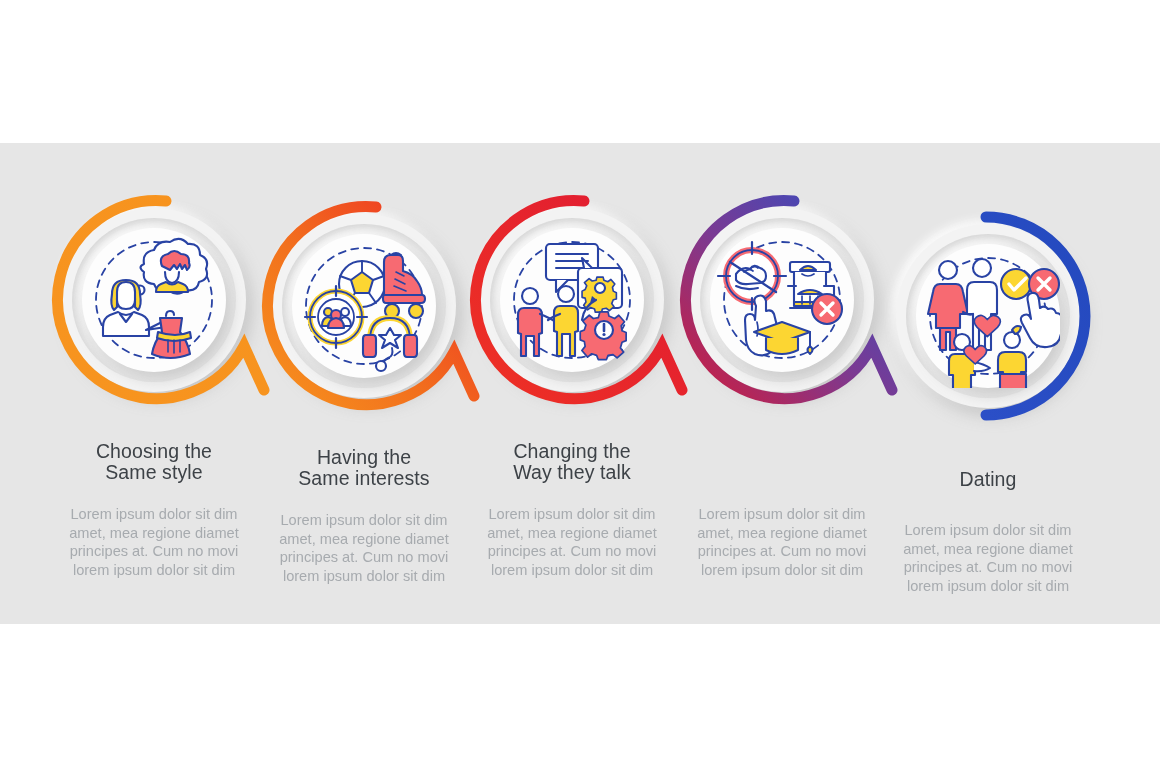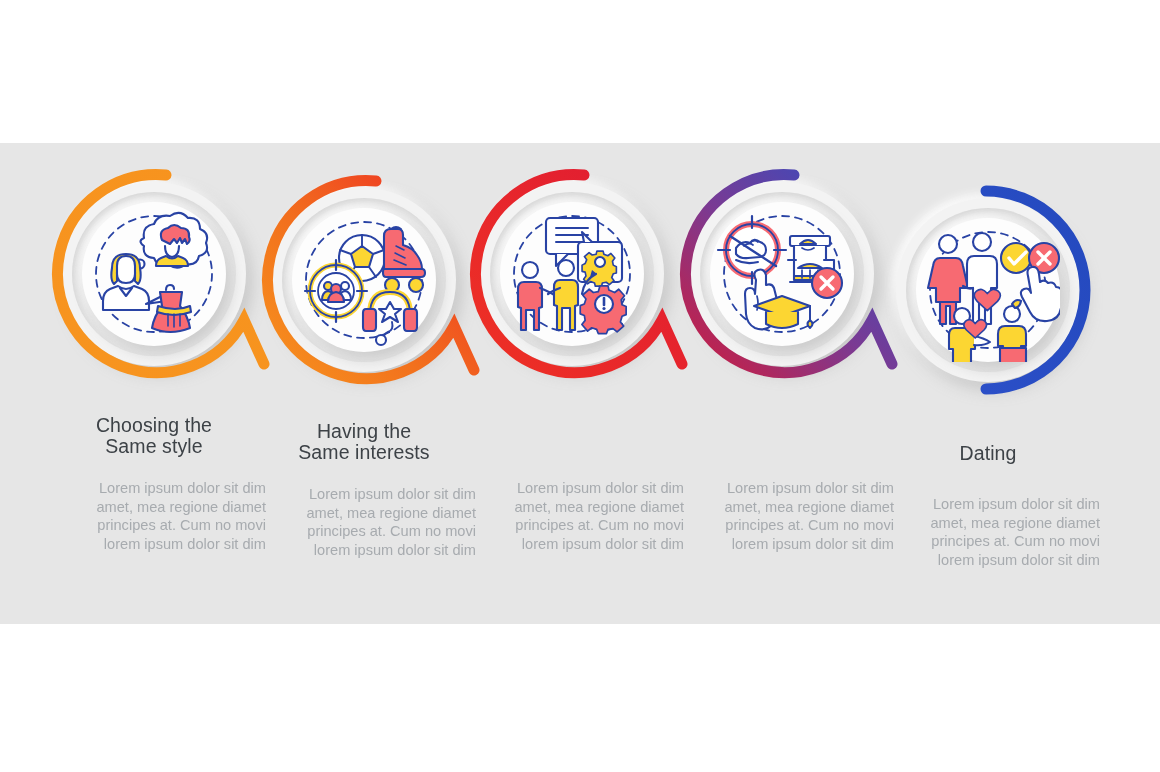--- a/index.html
+++ b/index.html
@@ -9,21 +9,21 @@
     font-family:"Liberation Sans","DejaVu Sans",sans-serif;
     overflow:hidden;
     position:relative;
   }
   #stage{position:absolute;inset:0;width:1160px;height:772px;}
   .band{
     position:absolute;left:0;top:143px;width:1160px;height:481px;
     background:#e6e6e6;
   }
   .steps{
-    position:absolute;left:0;top:127px;width:1160px;height:362px;
+    position:absolute;left:0;top:153px;width:1160px;height:362px;
   }
   .step{
     position:absolute;top:0;width:212px;height:481px;
   }
   .step-0{left:48px;}
   .step-1{left:258px;margin-top:6px;}
   .step-2{left:466px;}
   .step-3{left:676px;}
   .step-4{left:882px;margin-top:16px;}
 
@@ -68,21 +68,21 @@
     text-align:center;
     font-size:19.5px;
     line-height:21px;
     color:#3d4247;
     font-weight:400;
     letter-spacing:.1px;
     white-space:pre-line;
   }
   .desc{
     position:absolute;top:352px;left:-6px;width:224px;
-    text-align:right;
+    text-align:center;
     font-size:14.6px;
     line-height:18.6px;
     color:#a7abaf;
     font-weight:400;
     white-space:pre-line;
   }
   .step-4 .label{top:300px;}
 </style>
 </head>
 <body>
@@ -246,20 +246,22 @@
             <circle cx="30" cy="68" r="8" fill="#ffffff"></circle>
             <path d="M24 80 h12 q6 0 6 7 v18 l-3 1 v22 h-5 v-20 h-8 v20 h-5 v-22 l-3 -1 v-18 q0 -7 6 -7 z" fill="#f76a72"></path>
             <path d="M40 86 q10 4 16 8" stroke-width="2.2" fill="none"></path>
 
             <circle cx="66" cy="66" r="8" fill="#ffffff"></circle>
             <path d="M60 78 h12 q6 0 6 7 v18 l-3 1 v24 h-5 v-22 h-8 v22 h-5 v-24 l-3 -1 v-18 q0 -7 6 -7 z" fill="#fcd632"></path>
             <path d="M60 86 q-8 3 -12 6" stroke-width="2.2" fill="none"></path>
           </g>
         </svg>
       </div>
+      <div class="label">Changing the
+Way they talk</div>
       <div class="desc">Lorem ipsum dolor sit dim
 amet, mea regione diamet
 principes at. Cum no movi
 lorem ipsum dolor sit dim</div>
     </div>
 
     <div class="step step-3">
       <div class="node">
         <div class="ring-outer"></div>
         <div class="ring-inner-shadow"></div>

